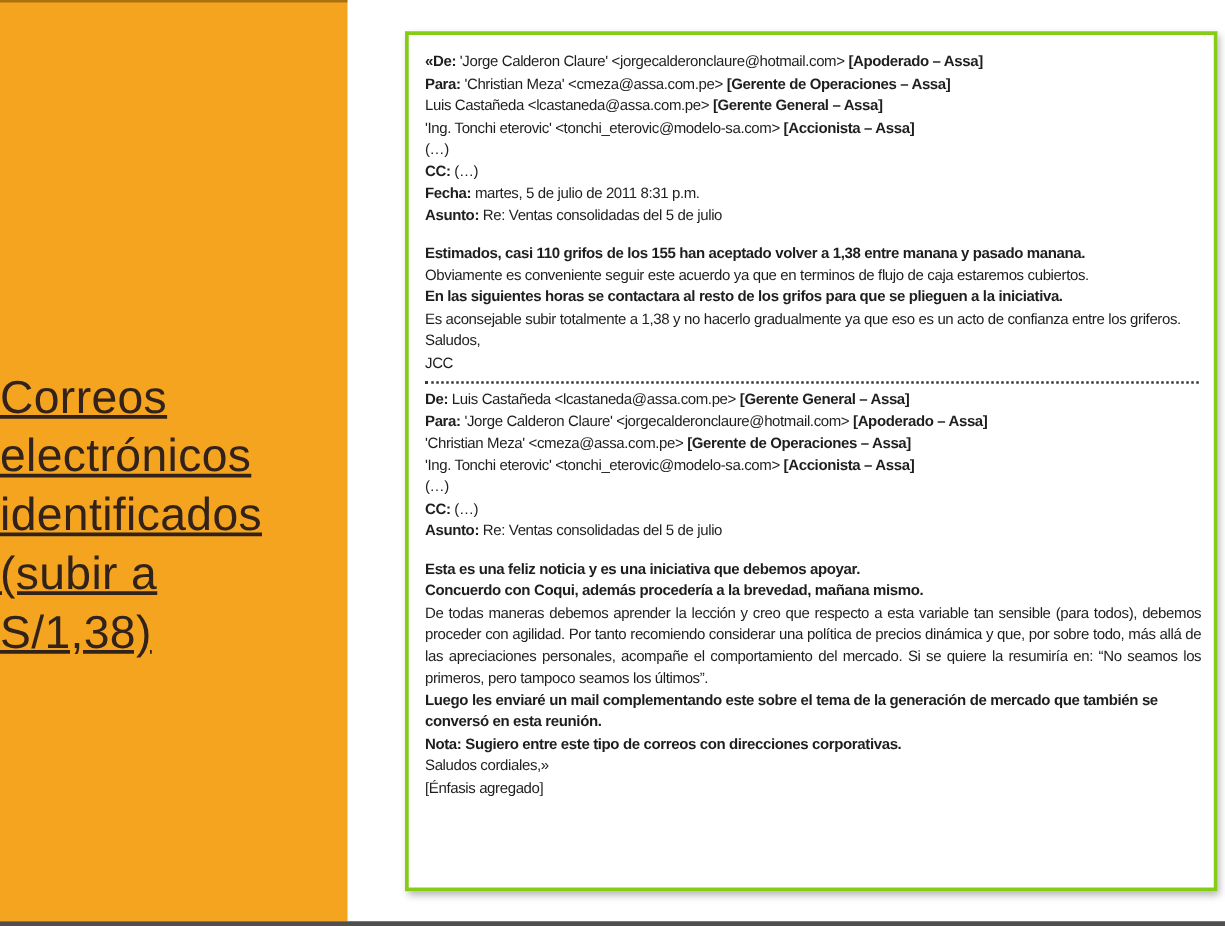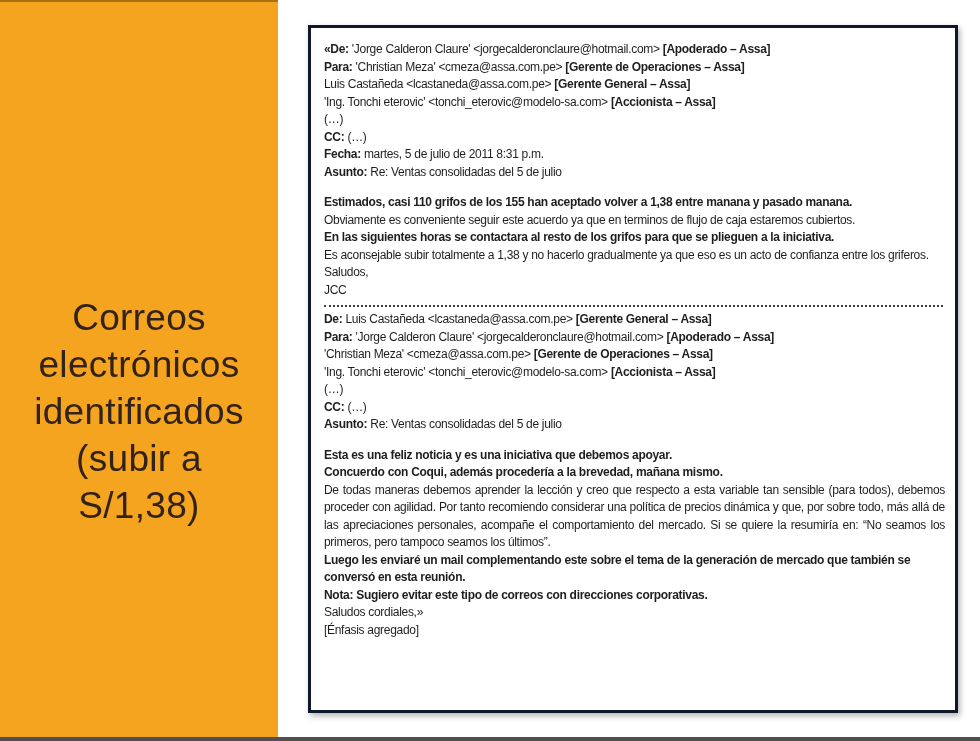--- a/index.html
+++ b/index.html
@@ -5,26 +5,26 @@
   html,body{margin:0;padding:0;background:#ffffff;}
   .slide{
     position:relative;width:980px;height:741px;background:#ffffff;
     overflow:hidden;font-family:"Liberation Sans",sans-serif;
   }
   .sidebar{
     position:absolute;left:0;top:0;width:278px;height:737px;
     background:#F4A41F;border-top:2px solid rgba(95,62,0,.5);box-sizing:border-box;
   }
   .sidebar-title{
-    margin-top:292px;text-align:center;font-size:37px;line-height:47px;
-    color:#33221A;letter-spacing:.3px;font-weight:400;
+    margin-top:292px;text-align:left;font-size:37px;line-height:47px;
+    color:#33221A;letter-spacing:.3px;font-weight:400;text-decoration:underline;
   }
   .email-box{
-    position:absolute;left:308px;top:25px;width:650px;height:688px;
-    background:#ffffff;border:3px solid #0f172a;box-sizing:border-box;
+    position:absolute;left:324px;top:25px;width:650px;height:688px;
+    background:#ffffff;border:3px solid #84cc16;box-sizing:border-box;
     box-shadow:2px 3px 6px rgba(0,0,0,.30);
     padding:13px 10px 10px 13px;color:#1E1E1E;
     font-size:12px;line-height:17.5px;letter-spacing:-.3px;overflow:hidden;
   }
   .line{min-height:17.5px;}
   .b{font-weight:bold;}
   .email-body{margin-top:13px;}
   .sep{border-top:2px dotted #3a3a3a;margin:6px 2px 4px 0;height:0;}
   .justify{text-align:justify;}
   .bottom-bar{position:absolute;left:0;bottom:0;width:980px;height:4px;background:#4F4F4F;}
@@ -72,20 +72,20 @@
           <div class="line"><span>'Ing. Tonchi eterovic' &lt;tonchi_eterovic@modelo-sa.com&gt; </span><span class="b">[Accionista – Assa]</span></div>
           <div class="line"><span>(…)</span></div>
           <div class="line"><span class="b">CC:</span><span> (…)</span></div>
           <div class="line"><span class="b">Asunto:</span><span> Re: Ventas consolidadas del 5 de julio</span></div>
         </div>
         <div class="email-body">
           <div class="line"><span class="b">Esta es una feliz noticia y es una iniciativa que debemos apoyar.</span></div>
           <div class="line"><span class="b">Concuerdo con Coqui, además procedería a la brevedad, mañana mismo.</span></div>
           <div class="line justify"><span>De todas maneras debemos aprender la lección y creo que respecto a esta variable tan sensible (para todos), debemos proceder con agilidad. Por tanto recomiendo considerar una política de precios dinámica y que, por sobre todo, más allá de las apreciaciones personales, acompañe el comportamiento del mercado. Si se quiere la resumiría en: “No seamos los primeros, pero tampoco seamos los últimos”.</span></div>
           <div class="line"><span class="b">Luego les enviaré un mail complementando este sobre el tema de la generación de mercado que también se conversó en esta reunión.</span></div>
-          <div class="line"><span class="b">Nota: Sugiero evitar este tipo de correos con direcciones corporativas.</span></div>
+          <div class="line"><span class="b">Nota: Sugiero entre este tipo de correos con direcciones corporativas.</span></div>
           <div class="line"><span>Saludos cordiales,»</span></div>
           <div class="line"><span>[Énfasis agregado]</span></div>
         </div>
       </div>
     </div>
   <div class="bottom-bar" style="background: rgb(79, 79, 79);"></div>
 </div>
 
 </body></html>

